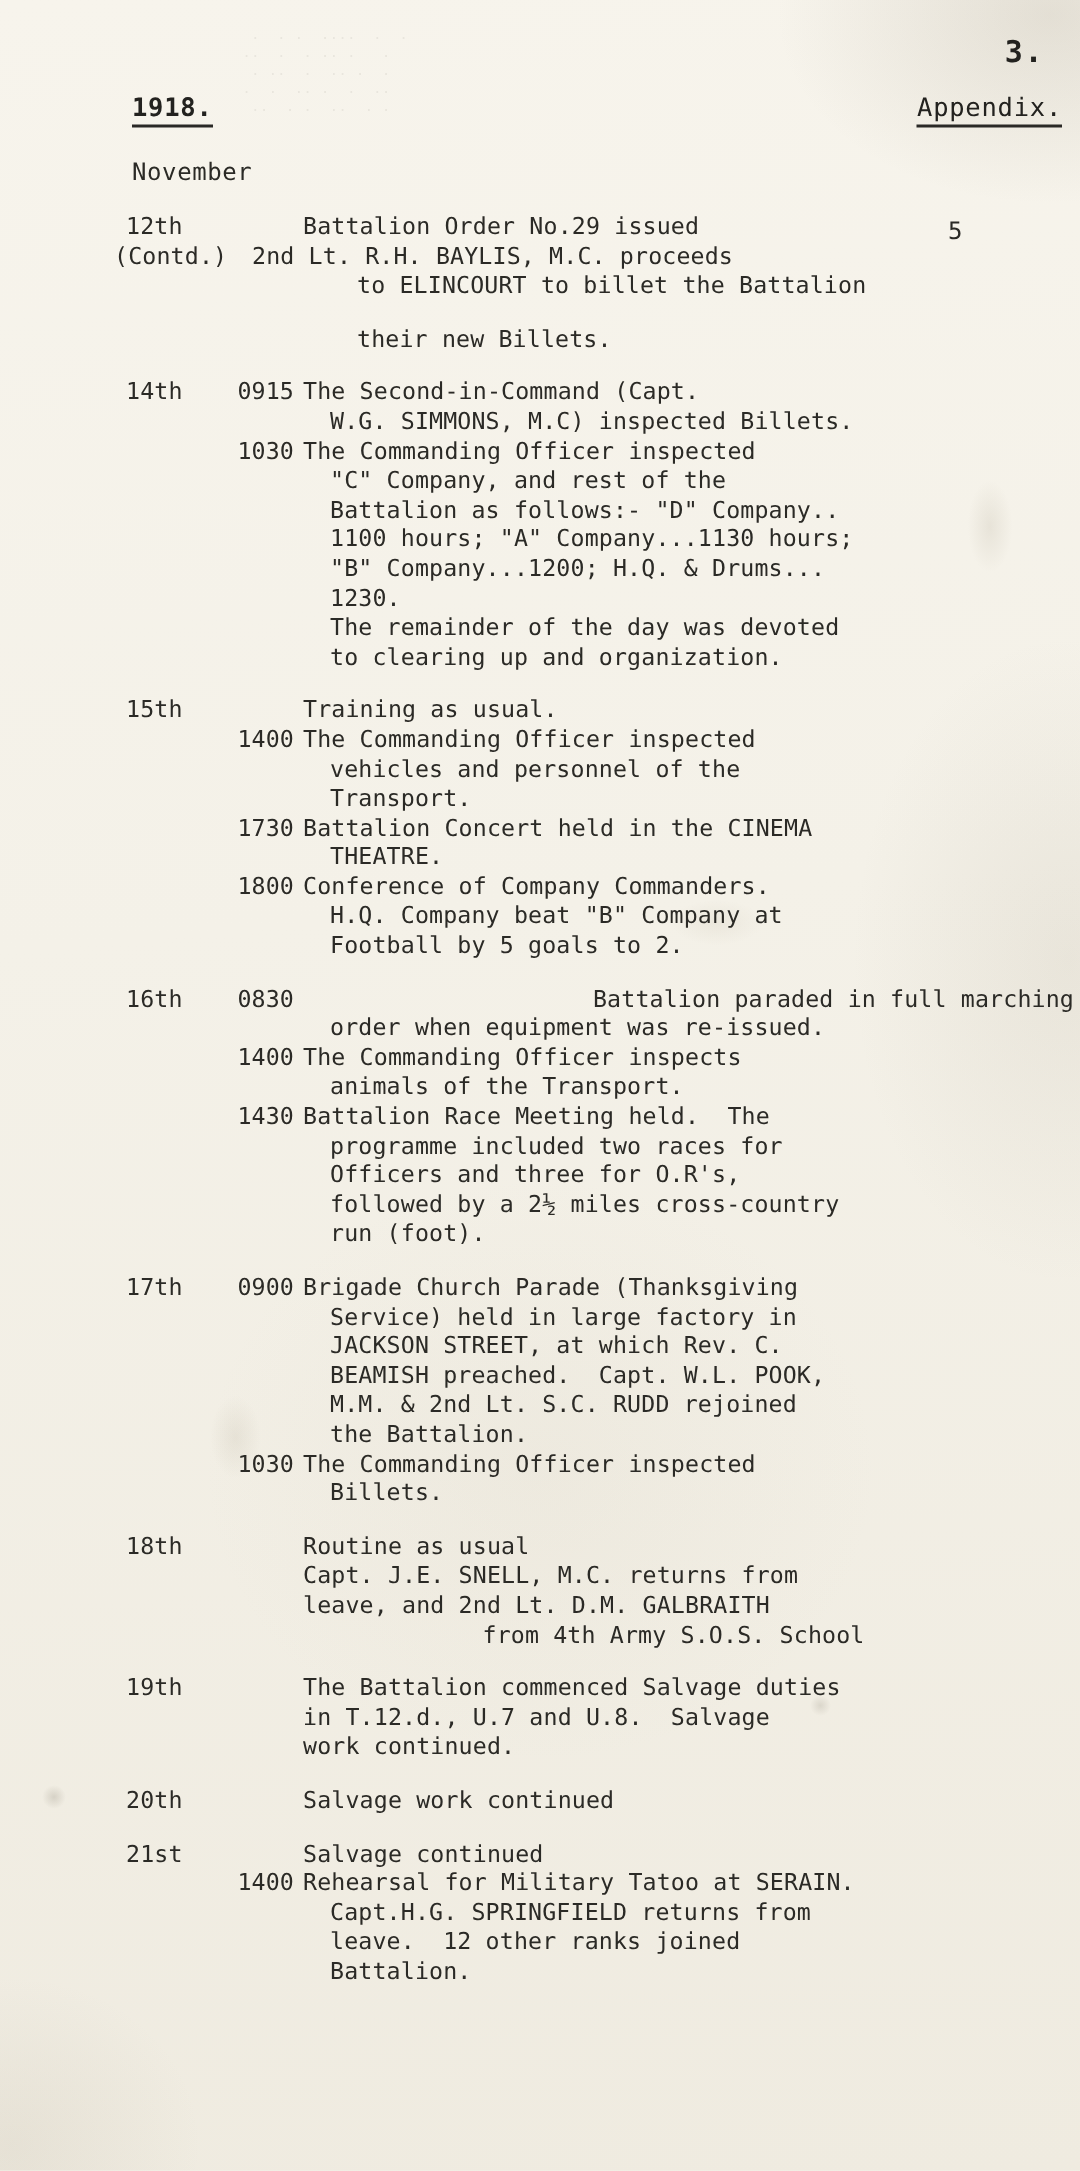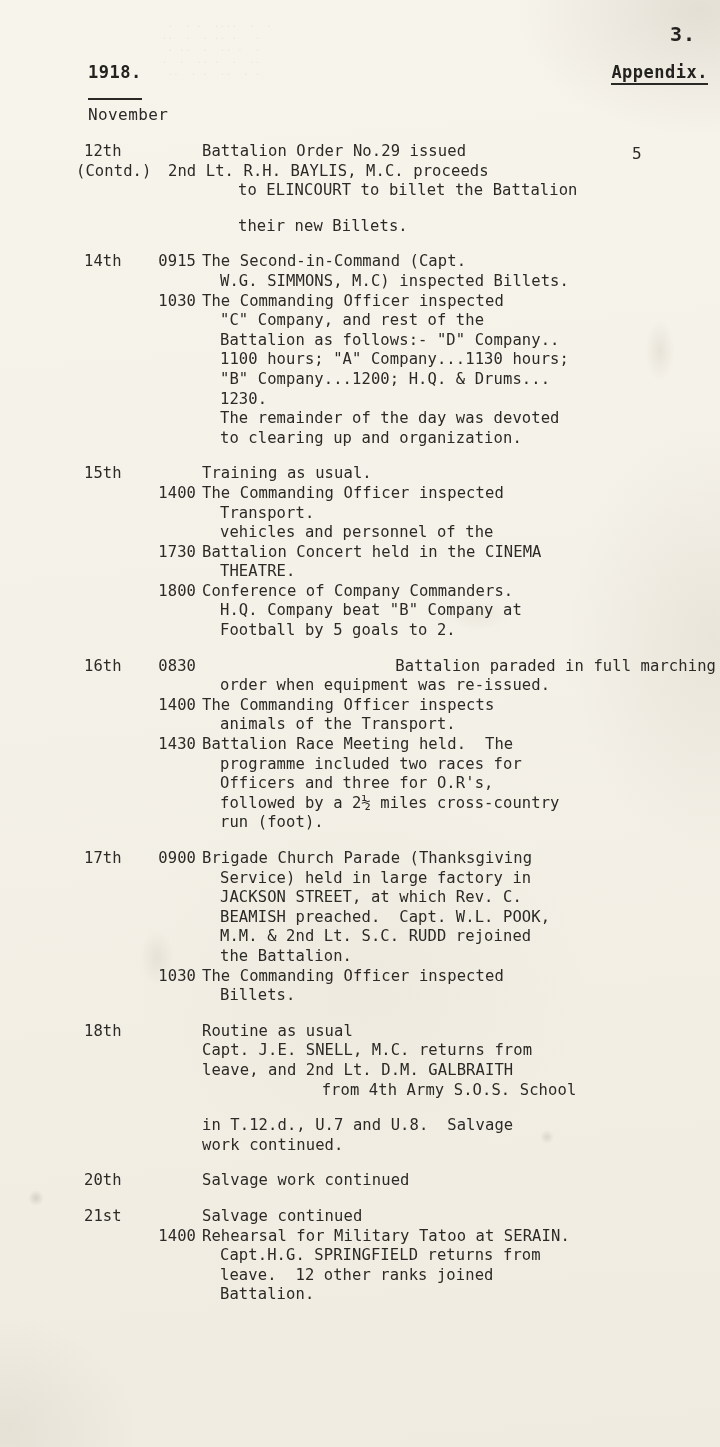--- a/index.html
+++ b/index.html
@@ -58,28 +58,28 @@
   }
   #year {
     position: absolute;
     left: 88px;
     top: 62px;
     font-size: 17px;
     font-weight: bold;
     letter-spacing: 0.5px;
     color: #23221f;
     border-bottom: 2px solid #2a2926;
-    padding-bottom: 16px;
+    padding-bottom: 1px;
   }
   #appendix {
     position: absolute;
     right: 12px;
     top: 62px;
     font-size: 17px;
-    font-weight: bold;
+    font-weight: normal;
     letter-spacing: 0.5px;
     color: #23221f;
     border-bottom: 2px solid #2a2926;
     padding-bottom: 1px;
   }
   #month {
     position: absolute;
     left: 88px;
     top: 105px;
     font-size: 16px;
@@ -176,22 +176,22 @@
         <div class="line"><span class="col-text" style="left: 220px; width: 496px;">Battalion as follows:- "D" Company..</span></div>
         <div class="line"><span class="col-text" style="left: 220px; width: 496px;">1100 hours; "A" Company...1130 hours;</span></div>
         <div class="line"><span class="col-text" style="left: 220px; width: 496px;">"B" Company...1200; H.Q. &amp; Drums...</span></div>
         <div class="line"><span class="col-text" style="left: 220px; width: 496px;">1230.</span></div>
         <div class="line"><span class="col-text" style="left: 220px; width: 496px;">The remainder of the day was devoted</span></div>
         <div class="line"><span class="col-text" style="left: 220px; width: 496px;">to clearing up and organization.</span></div>
       </div>
       <div class="entry" id="entry-15th">
         <div class="line"><span class="col-date">15th</span><span class="col-text" style="left: 202px; width: 514px;">Training as usual.</span></div>
         <div class="line"><span class="col-time">1400</span><span class="col-text" style="left: 202px; width: 514px;">The Commanding Officer inspected</span></div>
+        <div class="line"><span class="col-text" style="left: 220px; width: 496px;">vehicles and personnel of the</span></div>
         <div class="line"><span class="col-text" style="left: 220px; width: 496px;">Transport.</span></div>
-        <div class="line"><span class="col-text" style="left: 220px; width: 496px;">vehicles and personnel of the</span></div>
         <div class="line"><span class="col-time">1730</span><span class="col-text" style="left: 202px; width: 514px;">Battalion Concert held in the CINEMA</span></div>
         <div class="line"><span class="col-text" style="left: 220px; width: 496px;">THEATRE.</span></div>
         <div class="line"><span class="col-time">1800</span><span class="col-text" style="left: 202px; width: 514px;">Conference of Company Commanders.</span></div>
         <div class="line"><span class="col-text" style="left: 220px; width: 496px;">H.Q. Company beat "B" Company at</span></div>
         <div class="line"><span class="col-text" style="left: 220px; width: 496px;">Football by 5 goals to 2.</span></div>
       </div>
       <div class="entry" id="entry-16th">
         <div class="line"><span class="col-date">16th</span><span class="col-time">0830</span><span class="col-text" style="left: 202px; width: 514px; text-align: right;">Battalion paraded in full marching</span></div>
         <div class="line"><span class="col-text" style="left: 220px; width: 496px;">order when equipment was re-issued.</span></div>
         <div class="line"><span class="col-time">1400</span><span class="col-text" style="left: 202px; width: 514px;">The Commanding Officer inspects</span></div>
@@ -212,20 +212,21 @@
         <div class="line"><span class="col-time">1030</span><span class="col-text" style="left: 202px; width: 514px;">The Commanding Officer inspected</span></div>
         <div class="line"><span class="col-text" style="left: 220px; width: 496px;">Billets.</span></div>
       </div>
       <div class="entry" id="entry-18th">
         <div class="line"><span class="col-date">18th</span><span class="col-text" style="left: 202px; width: 514px;">Routine as usual</span></div>
         <div class="line"><span class="col-text" style="left: 202px; width: 514px;">Capt. J.E. SNELL, M.C. returns from</span></div>
         <div class="line"><span class="col-text" style="left: 202px; width: 514px;">leave, and 2nd Lt. D.M. GALBRAITH</span></div>
         <div class="line"><span class="col-text" style="left: 192px; width: 514px; text-align: center;">from 4th Army S.O.S. School</span></div>
       </div>
       <div class="entry" id="entry-19th">
+        <div class="line"><span class="col-date">19th</span><span class="col-text" style="left: 202px; width: 514px;">The Battalion commenced Salvage duties</span></div>
         <div class="line"><span class="col-text" style="left: 202px; width: 514px;">in T.12.d., U.7 and U.8.  Salvage</span></div>
         <div class="line"><span class="col-text" style="left: 202px; width: 514px;">work continued.</span></div>
       </div>
       <div class="entry" id="entry-20th">
         <div class="line"><span class="col-date">20th</span><span class="col-text" style="left: 202px; width: 514px;">Salvage work continued</span></div>
       </div>
       <div class="entry" id="entry-21st">
         <div class="line"><span class="col-date">21st</span><span class="col-text" style="left: 202px; width: 514px;">Salvage continued</span></div>
         <div class="line"><span class="col-time">1400</span><span class="col-text" style="left: 202px; width: 514px;">Rehearsal for Military Tatoo at SERAIN.</span></div>
         <div class="line"><span class="col-text" style="left: 220px; width: 496px;">Capt.H.G. SPRINGFIELD returns from</span></div>

